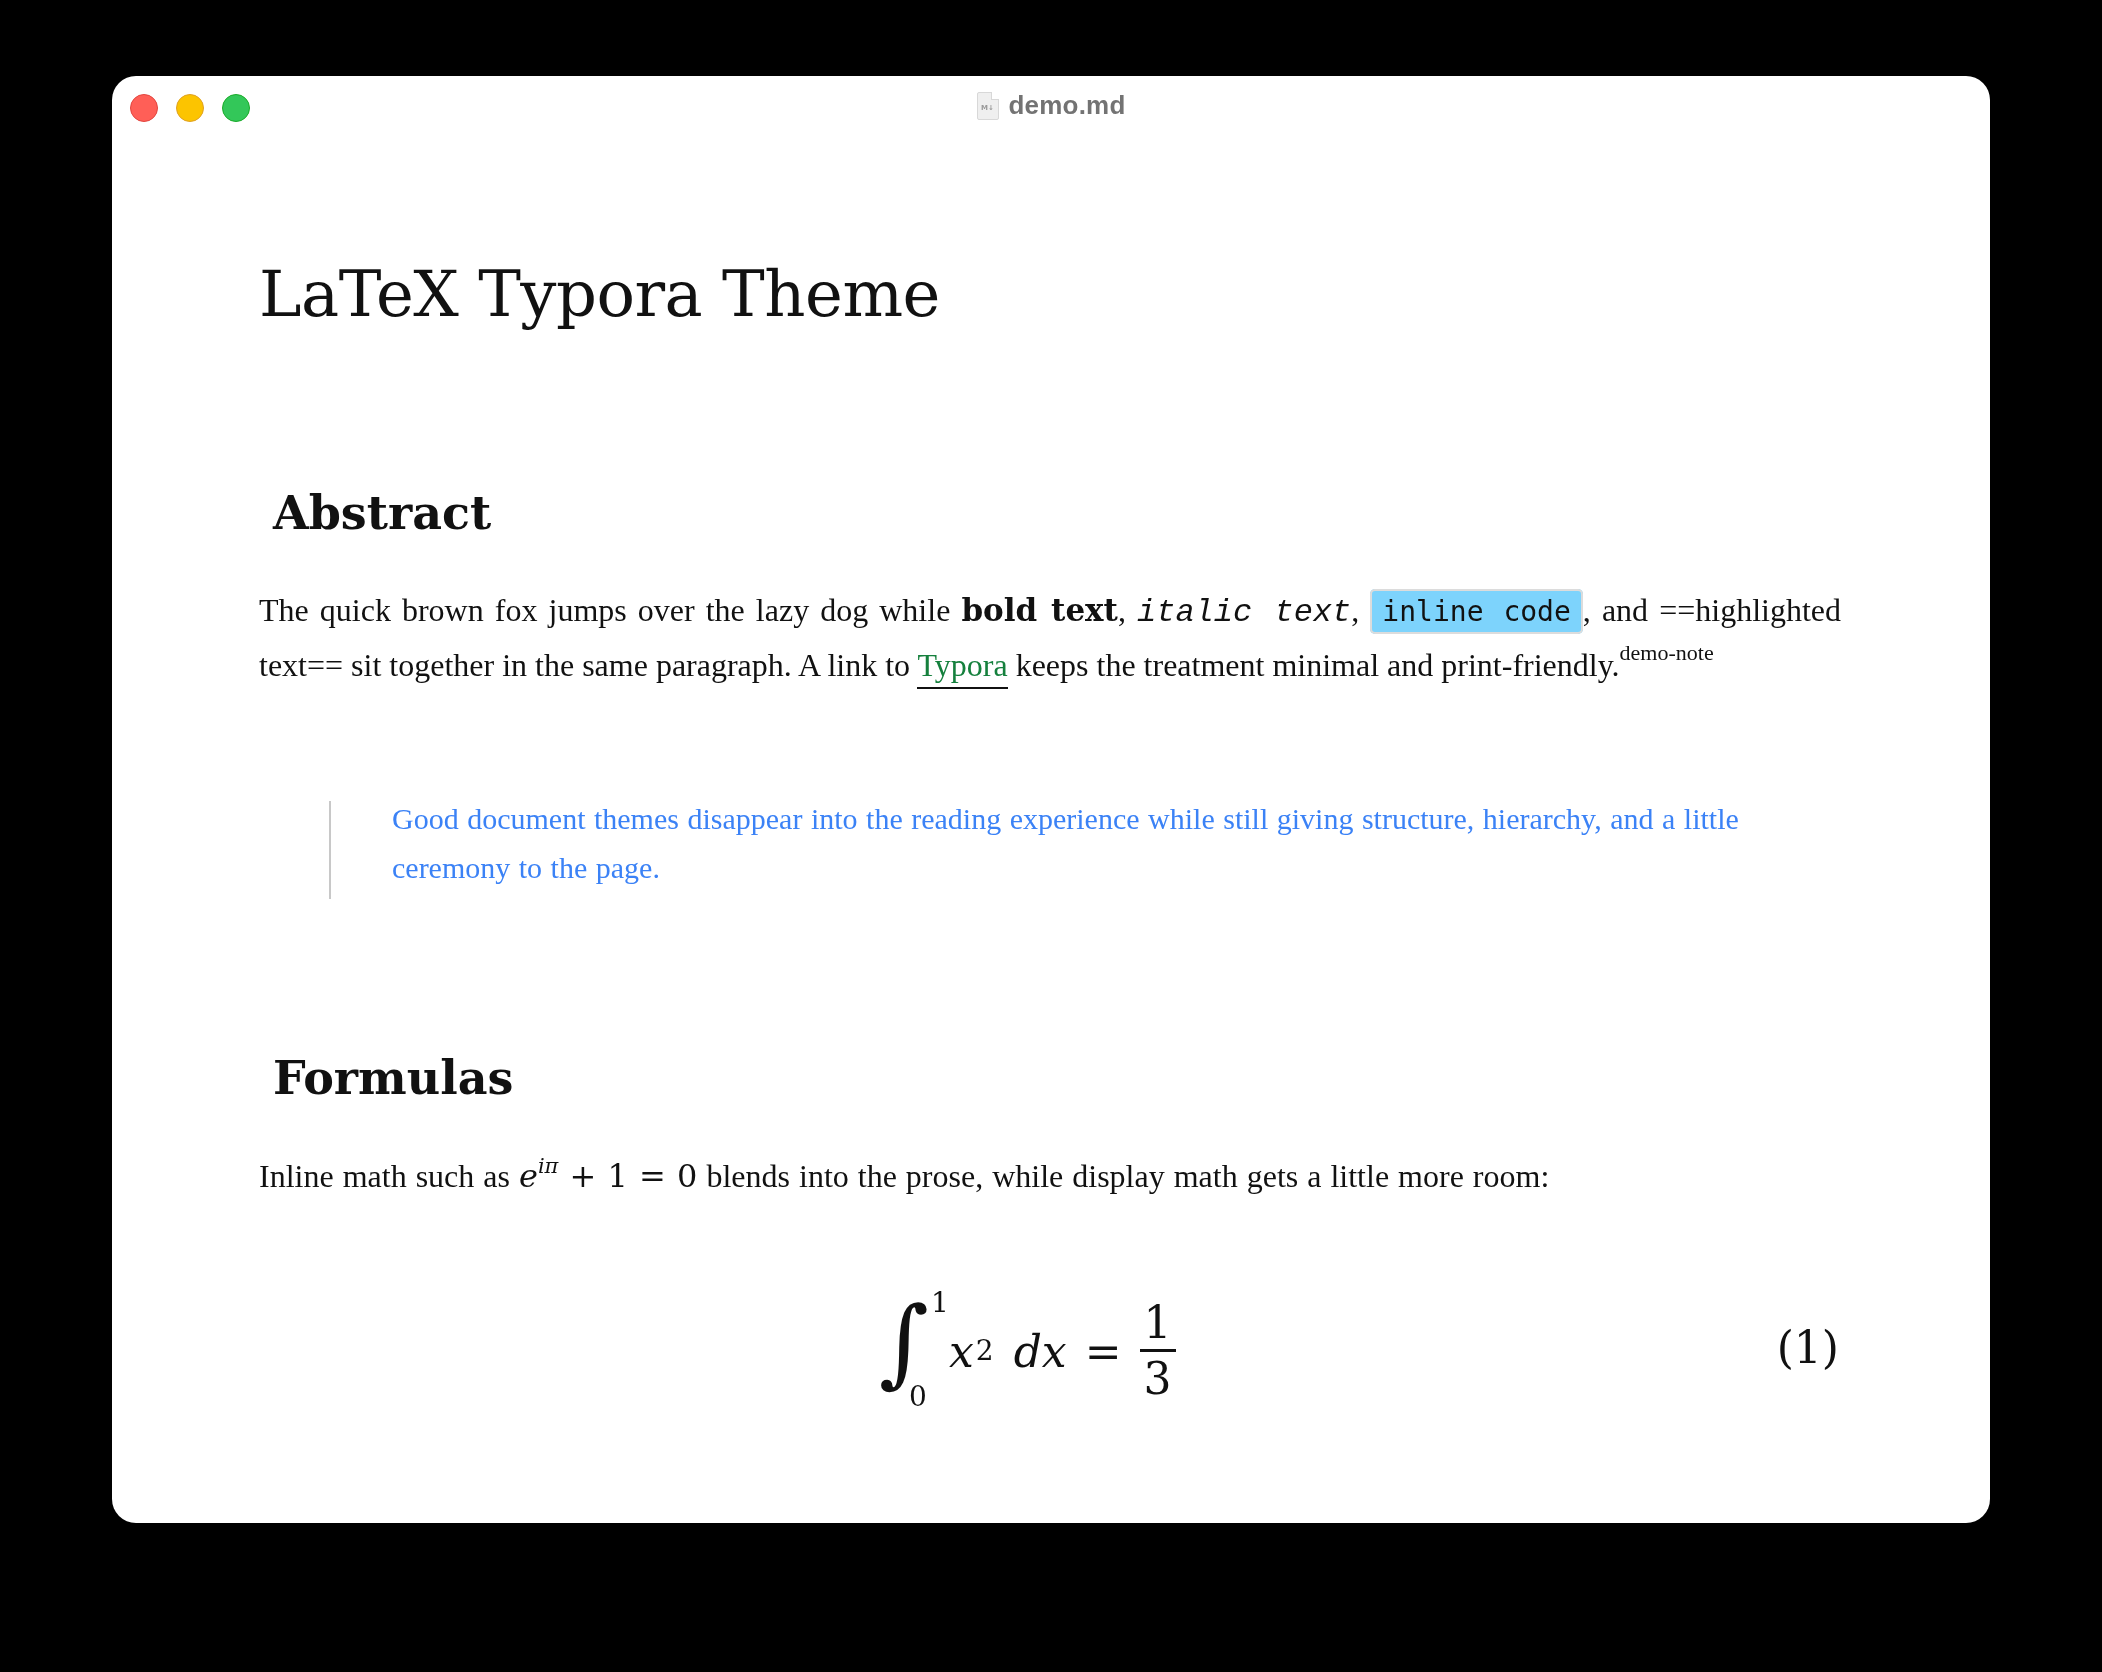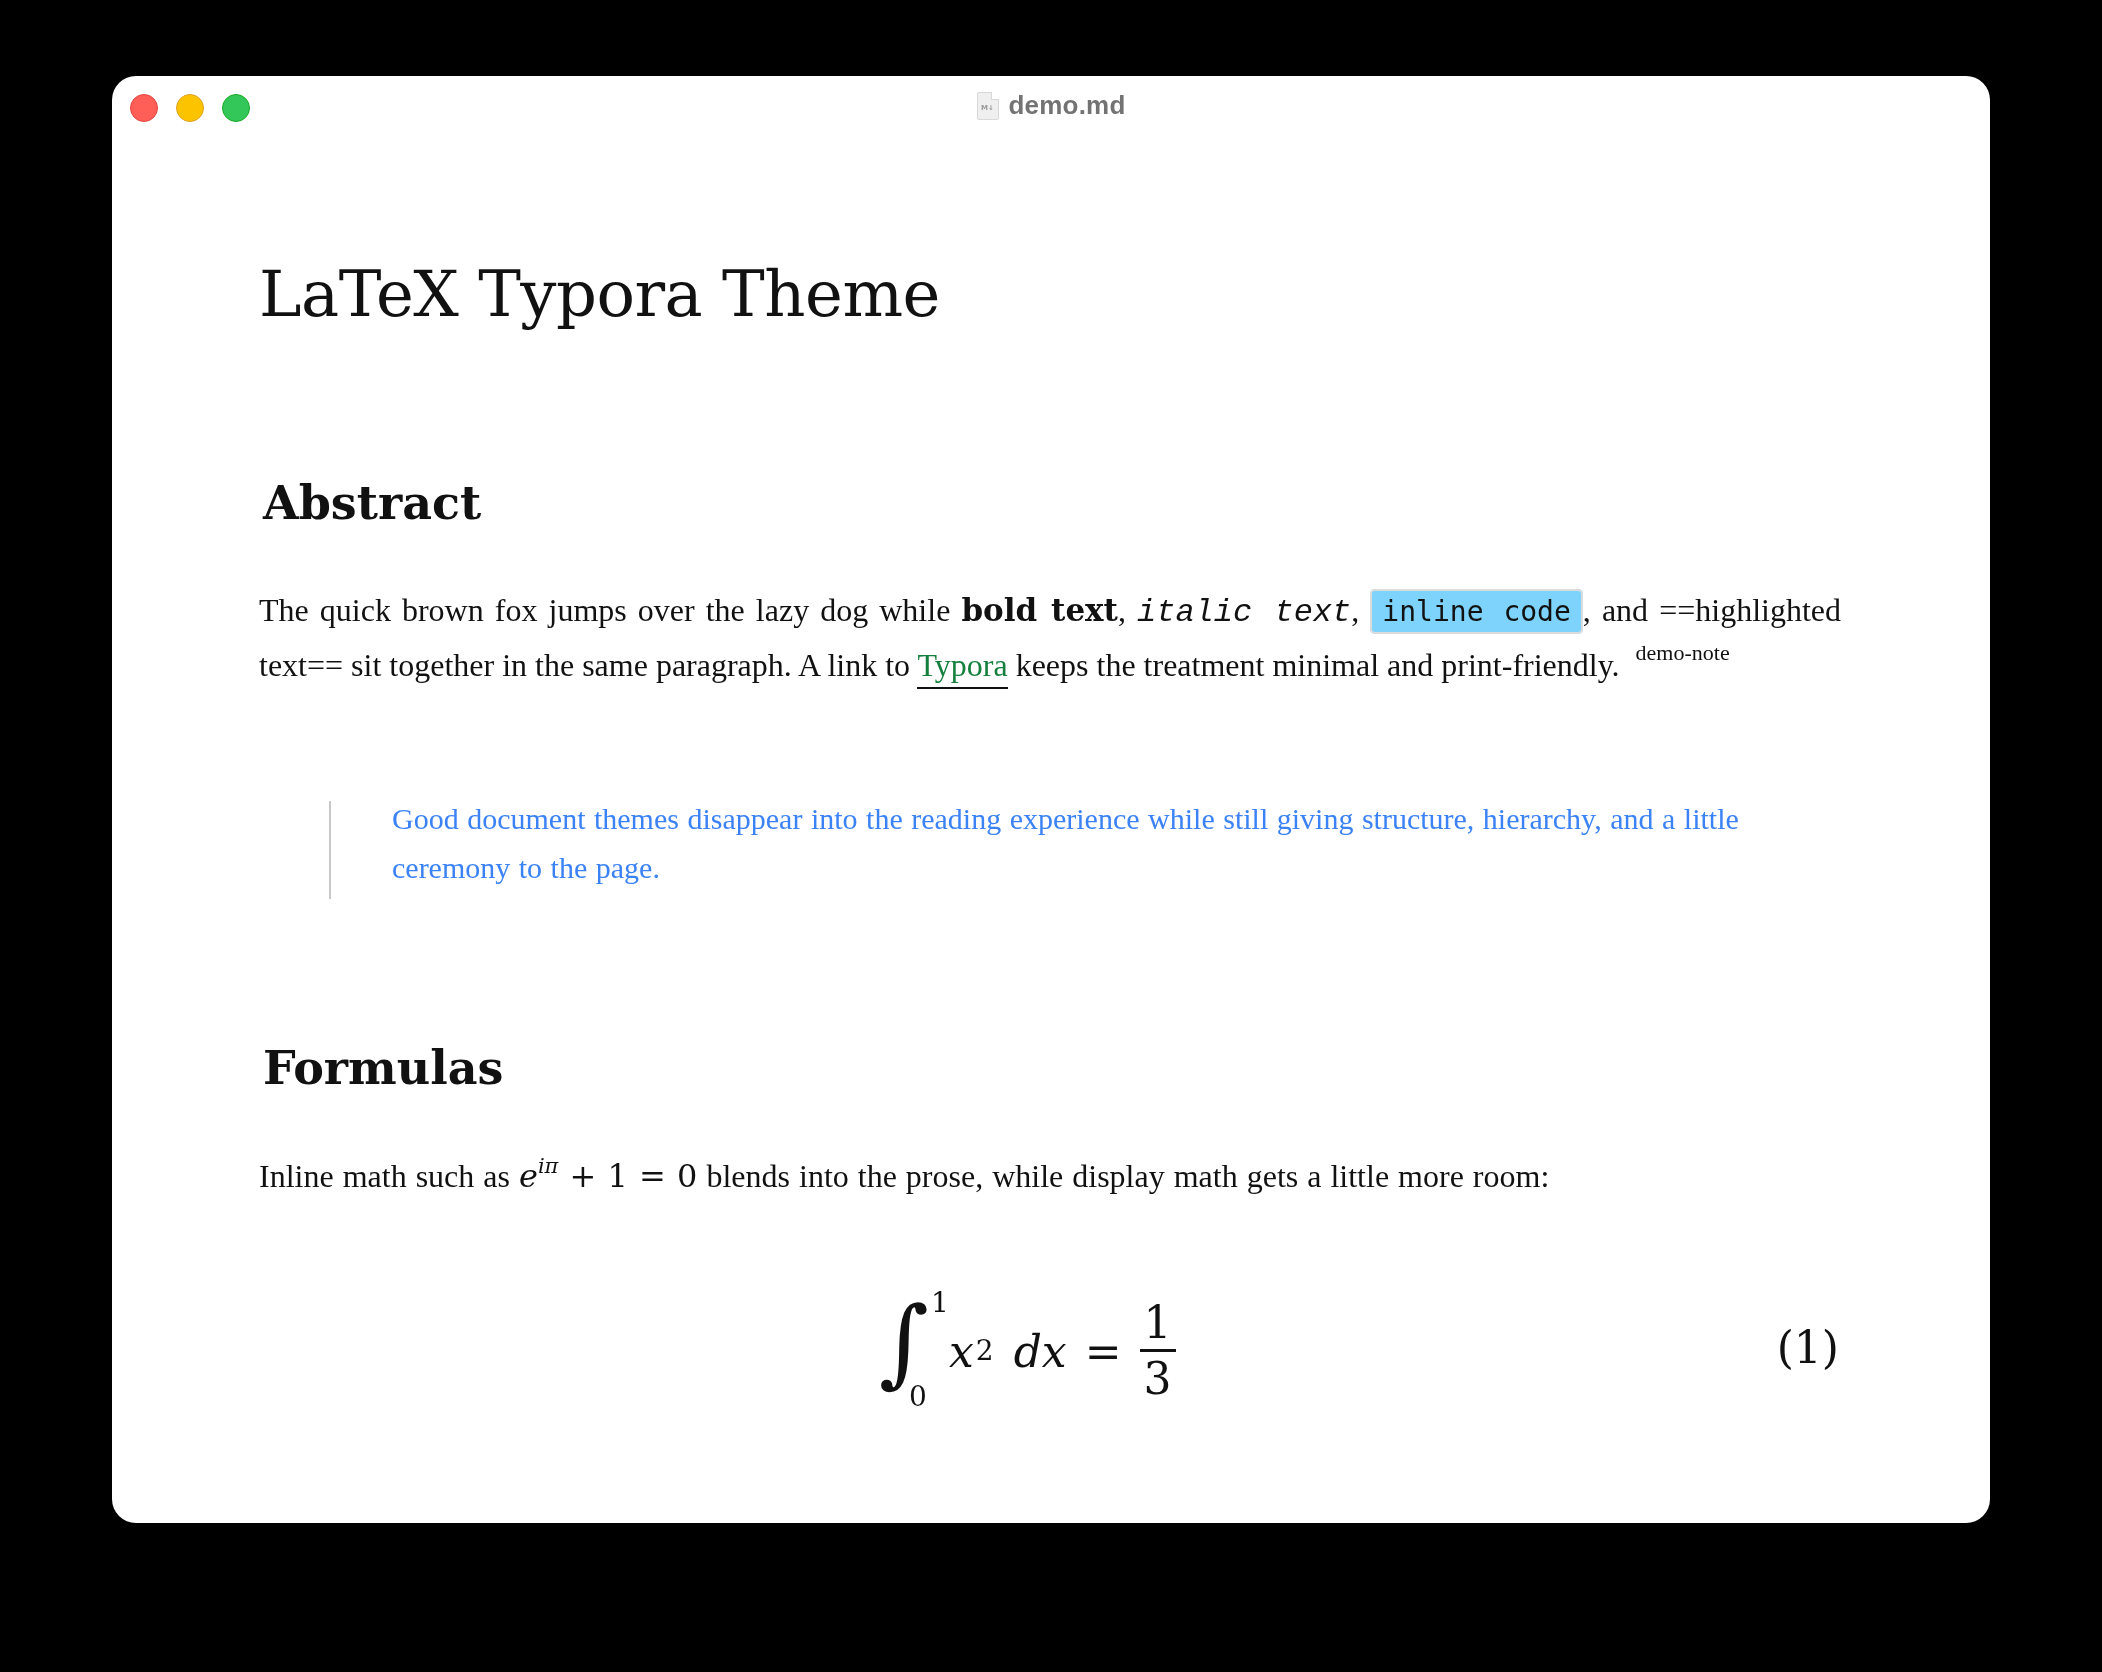--- a/index.html
+++ b/index.html
@@ -51,42 +51,42 @@
       color: #111111;
     }
     .doc-title {
       position: absolute; left: 0; right: 0; top: 178px;
       text-align: left; font-size: 64px; font-weight: normal; margin: 0;
       font-family: "DejaVu Serif", "Liberation Serif", serif;
       letter-spacing: -0.5px;
       line-height: 80px;
     }
     h2.section {
-      position: absolute; left: 0; margin: 4px;
+      position: absolute; left: 0; margin: 14px;
       font-size: 46px; font-weight: bold; line-height: 60px;
       font-family: "DejaVu Serif", "Liberation Serif", serif;
     }
     .abstract-h { top: 393px; }
     .formulas-h { top: 958px; }
     p.body {
       position: absolute; left: 0; width: 1582px; margin: 0;
       font-size: 32px; line-height: 52px; text-align: justify;
       font-family: "Liberation Serif", "DejaVu Serif", serif;
     }
     .para1 { top: 508px; }
     .para2 { top: 1074px; text-align: left; word-spacing: 1px; }
     b.bold { font-family: "DejaVu Serif", serif; font-weight: bold; font-size: 31px; }
     i.ital { font-style: italic; font-family: Liberation Mono, monospace; }
     code.inline {
       font-family: "DejaVu Sans Mono", "Liberation Mono", monospace;
       font-size: 28px; border: 2px solid #dcdcdc; border-radius: 5px;
       padding: 4px 10px; background: #7dd3fc;
     }
     a.link { color: #15803d; text-decoration: none; border-bottom: 2px solid #111; padding-bottom: 4px; }
-    sup.fn { font-size: 22px; vertical-align: 16px; line-height: 0; margin-left: 16px; }
+    sup.fn { font-size: 22px; vertical-align: 16px; line-height: 0; margin-left: 0; }
 
     blockquote.quote {
       position: absolute; left: 70px; top: 725px; width: 1440px; margin: 0;
       border-left: 2px solid #c8c8c8; height: 98px;
       padding-left: 61px; box-sizing: border-box;
     }
     blockquote.quote p {
       margin: 0; color: #3b82f6;
       font-size: 30px; line-height: 49px; margin-top: -7px;
       font-family: "Liberation Serif", "DejaVu Serif", serif;

